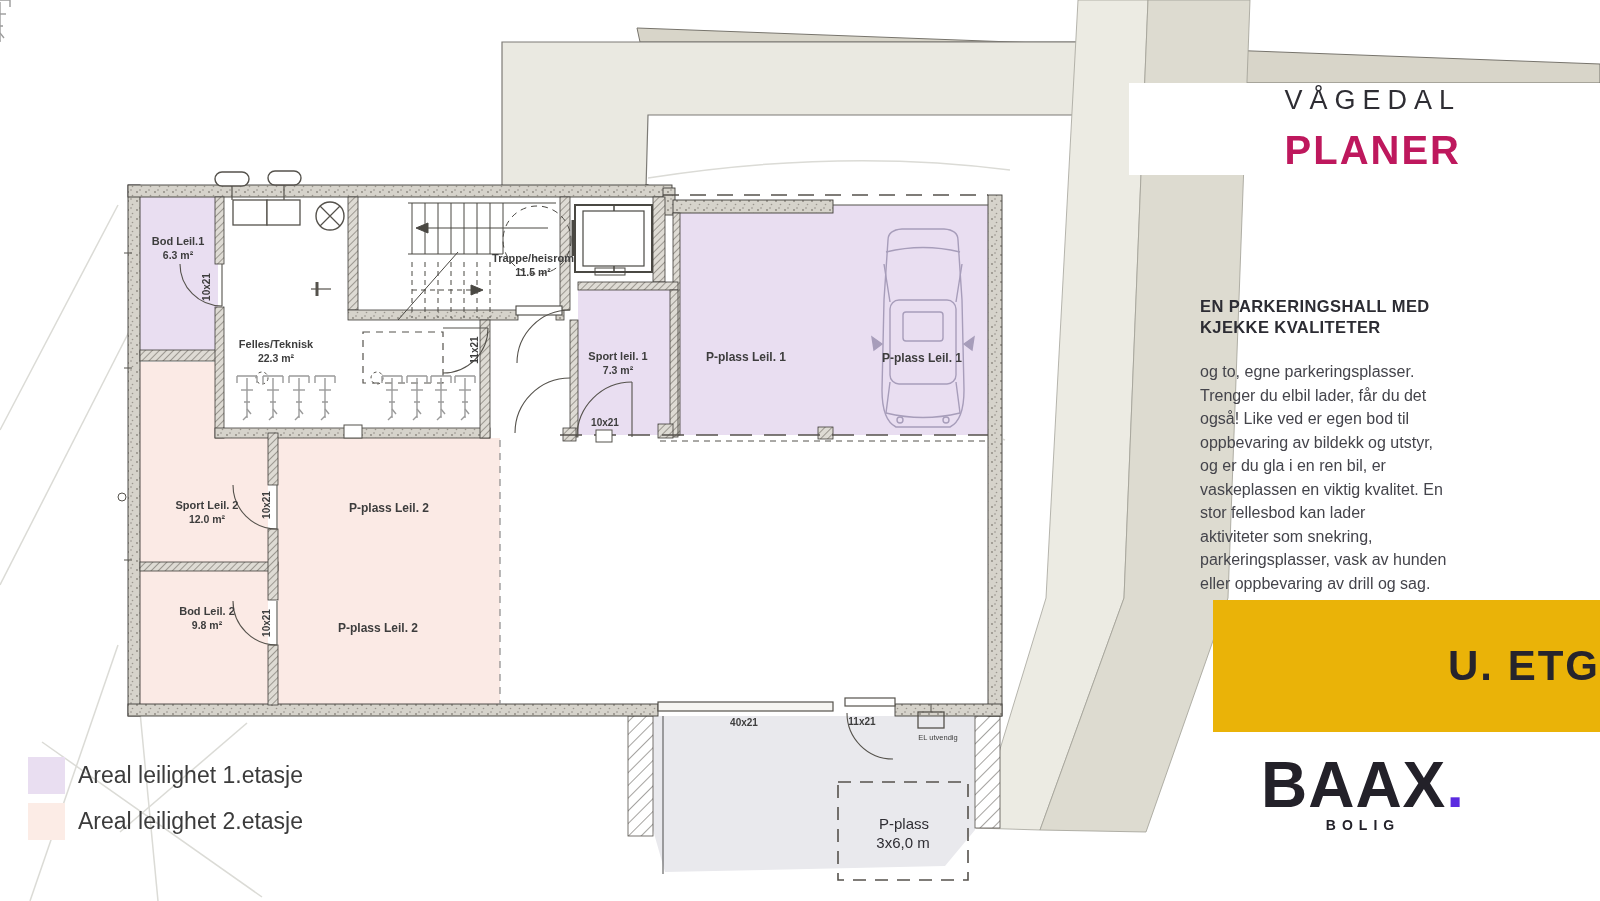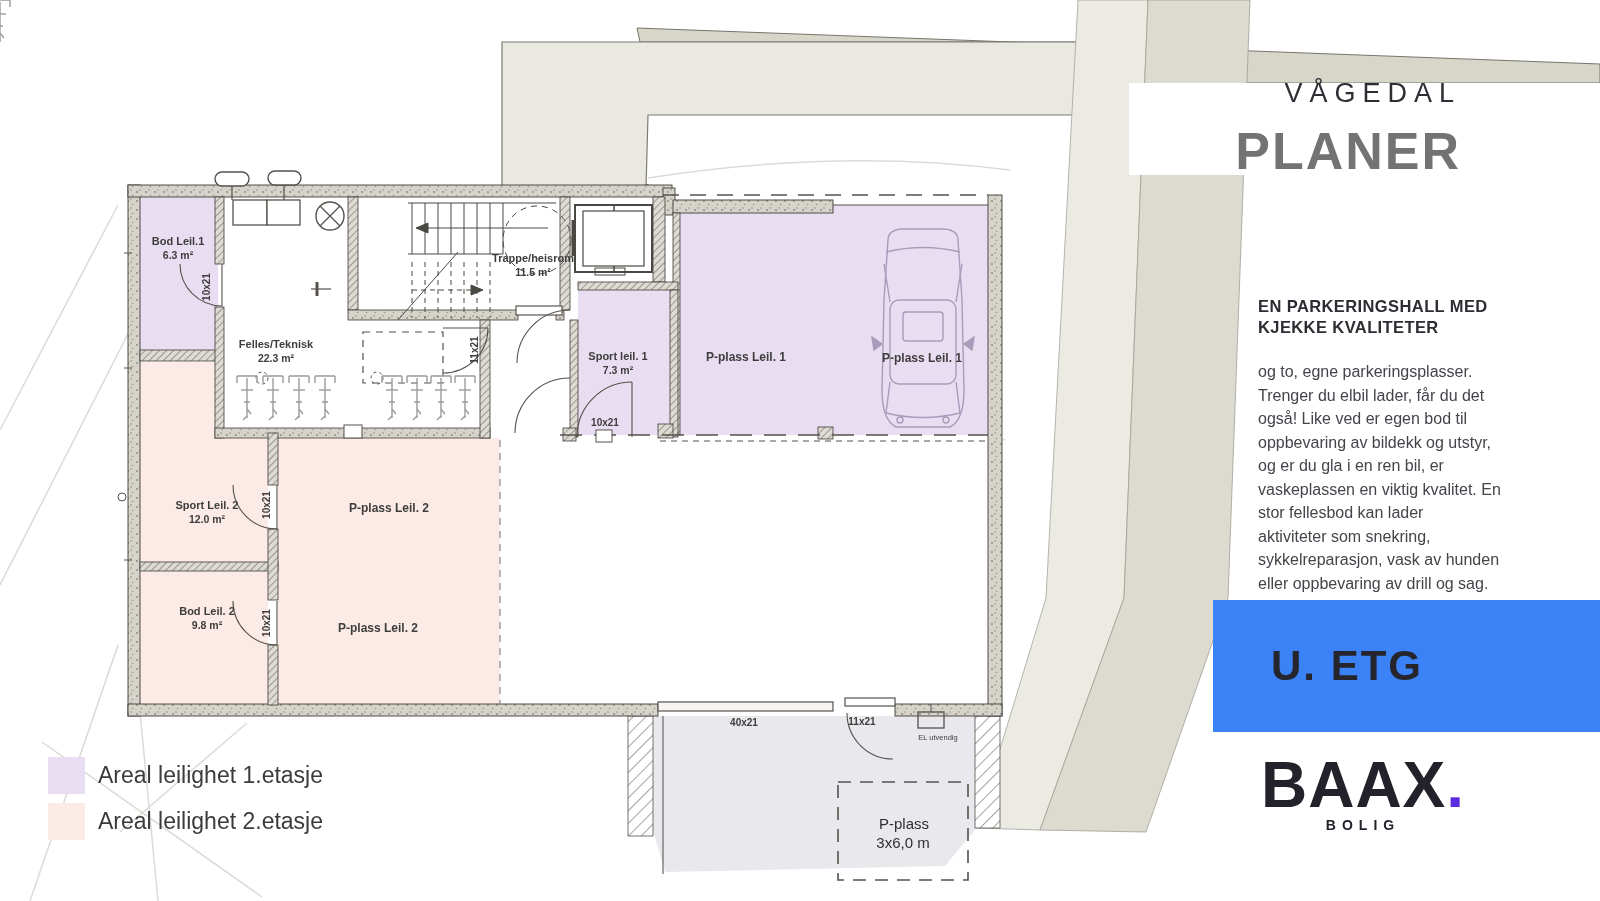--- a/index.html
+++ b/index.html
@@ -6,37 +6,37 @@
   #canvas{position:relative;width:1600px;height:901px;background:#ffffff;overflow:hidden;
           font-family:"Liberation Sans", sans-serif;}
   .abs{position:absolute;}
   svg text{font-family:"Liberation Sans", sans-serif;}
 
   
   .header-box{left:1129px;top:83px;width:536px;height:92px;background:#fff;
               display:flex;flex-direction:column;align-items:flex-end;justify-content:center;
               padding-right:204px;box-sizing:border-box;}
   .project-name{font-size:27px;letter-spacing:7px;font-weight:500;color:#2e2d33;}
-  .sheet-title{font-size:52px;font-weight:800;letter-spacing:2px;color:#737373;margin-top:12px;}
-
-  .info-box{left:1258px;top:296px;width:278px;color:#3e3e46;}
+  .sheet-title{font-size:40px;font-weight:800;letter-spacing:2px;color:#be185d;margin-top:12px;}
+
+  .info-box{left:1200px;top:296px;width:278px;color:#3e3e46;}
   .info-heading{font-size:16.5px;font-weight:700;line-height:21px;letter-spacing:.4px;color:#2c2c33;}
   .info-body{margin-top:22px;font-size:16px;line-height:23.5px;font-weight:400;color:#44444b;}
 
-  .floor-box{left:1213px;top:600px;width:387px;height:132px;background:#3b82f6;
-             display:flex;align-items:center;padding-left:58px;box-sizing:border-box;}
+  .floor-box{left:1213px;top:600px;width:387px;height:132px;background:#eab308;
+             display:flex;align-items:center;padding-left:58px;box-sizing:border-box;justify-content:flex-end;}
   .floor-label{font-size:42px;font-weight:800;letter-spacing:2px;color:#26242c;}
 
   .logo-box{left:1228px;top:755px;width:270px;text-align:center;}
   .logo-brand{font-size:64px;font-weight:800;letter-spacing:1px;color:#232129;line-height:60px;}
   .logo-dot{color:#5b2be0;}
   .logo-sub{font-size:14px;font-weight:700;letter-spacing:6px;color:#232129;margin-top:2px;}
 
   .legend-box{left:28px;top:757px;width:340px;}
-  .legend-row{display:flex;align-items:center;height:37px;margin-bottom:9px;margin-left:20px;}
+  .legend-row{display:flex;align-items:center;height:37px;margin-bottom:9px;}
   .legend-swatch{width:37px;height:37px;flex:0 0 37px;}
   .sw-1{background:#e9def1;}
   .sw-2{background:#fcece6;}
   .legend-label{margin-left:13px;font-size:23px;color:#3b3b3b;font-weight:400;}
 </style>
 </head>
 <body>
 
 <div id="canvas">
 
@@ -308,21 +308,21 @@
   </div>
   <div class="info-body">
     <div>og to, egne parkeringsplasser.</div>
     <div>Trenger du elbil lader, får du det</div>
     <div>også! Like ved er egen bod til</div>
     <div>oppbevaring av bildekk og utstyr,</div>
     <div>og er du gla i en ren bil, er</div>
     <div>vaskeplassen en viktig kvalitet. En</div>
     <div>stor fellesbod kan lader</div>
     <div>aktiviteter som snekring,</div>
-    <div>sykkelreparasjon, vask av hunden</div>
+    <div>parkeringsplasser, vask av hunden</div>
     <div>eller oppbevaring av drill og sag.</div>
   </div>
 </div>
 
 <div class="abs floor-box">
   <div class="floor-label">U. ETG</div>
 </div>
 
 <div class="abs logo-box">
   <div class="logo-brand"><span>BAAX</span><span class="logo-dot">.</span></div>

